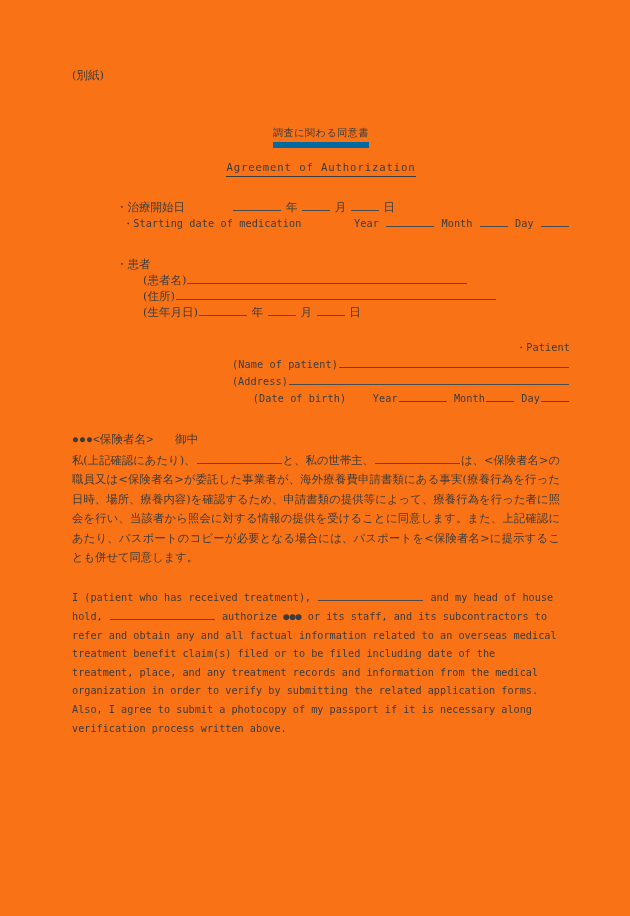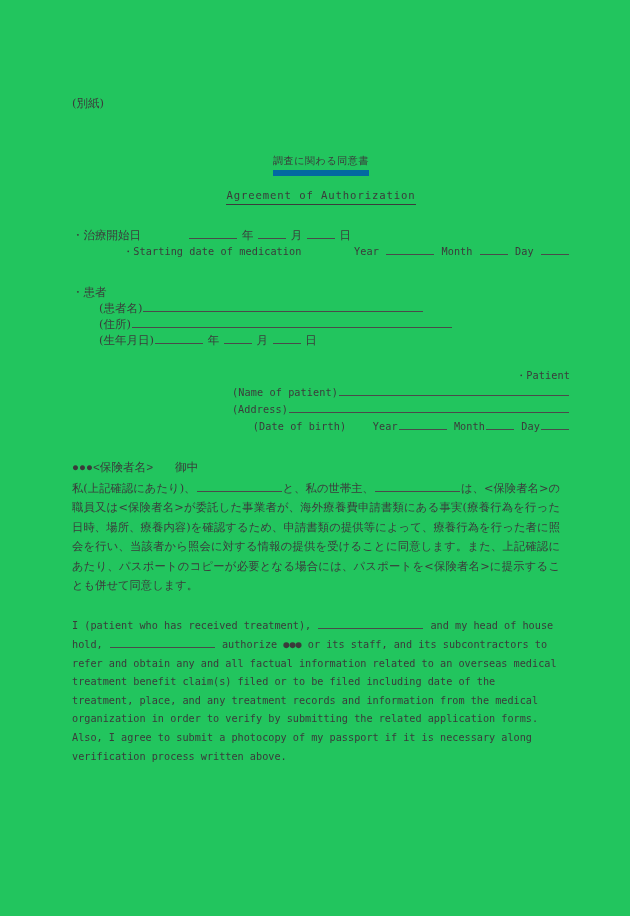--- a/index.html
+++ b/index.html
@@ -11,23 +11,23 @@
     height: 916px;
     background: #fdfdfd;
     font-family: "Liberation Serif", serif;
     color: #3a3a3a;
     overflow: hidden;
   }
   .page {
     position: relative;
     width: 630px;
     height: 916px;
-    background: #22c55e;
+    background: #f97316;
     box-sizing: border-box;
-    padding: 95px 60px 0 72px;
+    padding: 67px 60px 0 72px;
   }
 
   
   .jp {
     font-family: "DejaVu Serif", "Liberation Serif", serif;
     font-size: 11.5px;
     line-height: 16px;
     color: #3b3b3b;
   }
   .en {
@@ -79,21 +79,21 @@
   .b-day    { width: 28px; }
   .b-name   { width: 280px; }
   .b-addr   { width: 320px; }
   .b-inline-jp { width: 85px; }
   .b-inline-en { width: 105px; }
   .b-name-en { width: 230px; }
   .b-addr-en { width: 280px; }
 
   
   .sec { margin-top: 0; }
-  .row { white-space: nowrap; }
+  .row { white-space: nowrap; margin-left: 44px; }
   .indent { padding-left: 27px; }
 
   .gap-a { height: 22px; }
   .gap-b { height: 24px; }
   .gap-c { height: 20px; }
   .gap-d { height: 24px; }
   .gap-e { height: 22px; }
 
   .para-jp {
     font-family: "DejaVu Serif", "Liberation Serif", serif;

